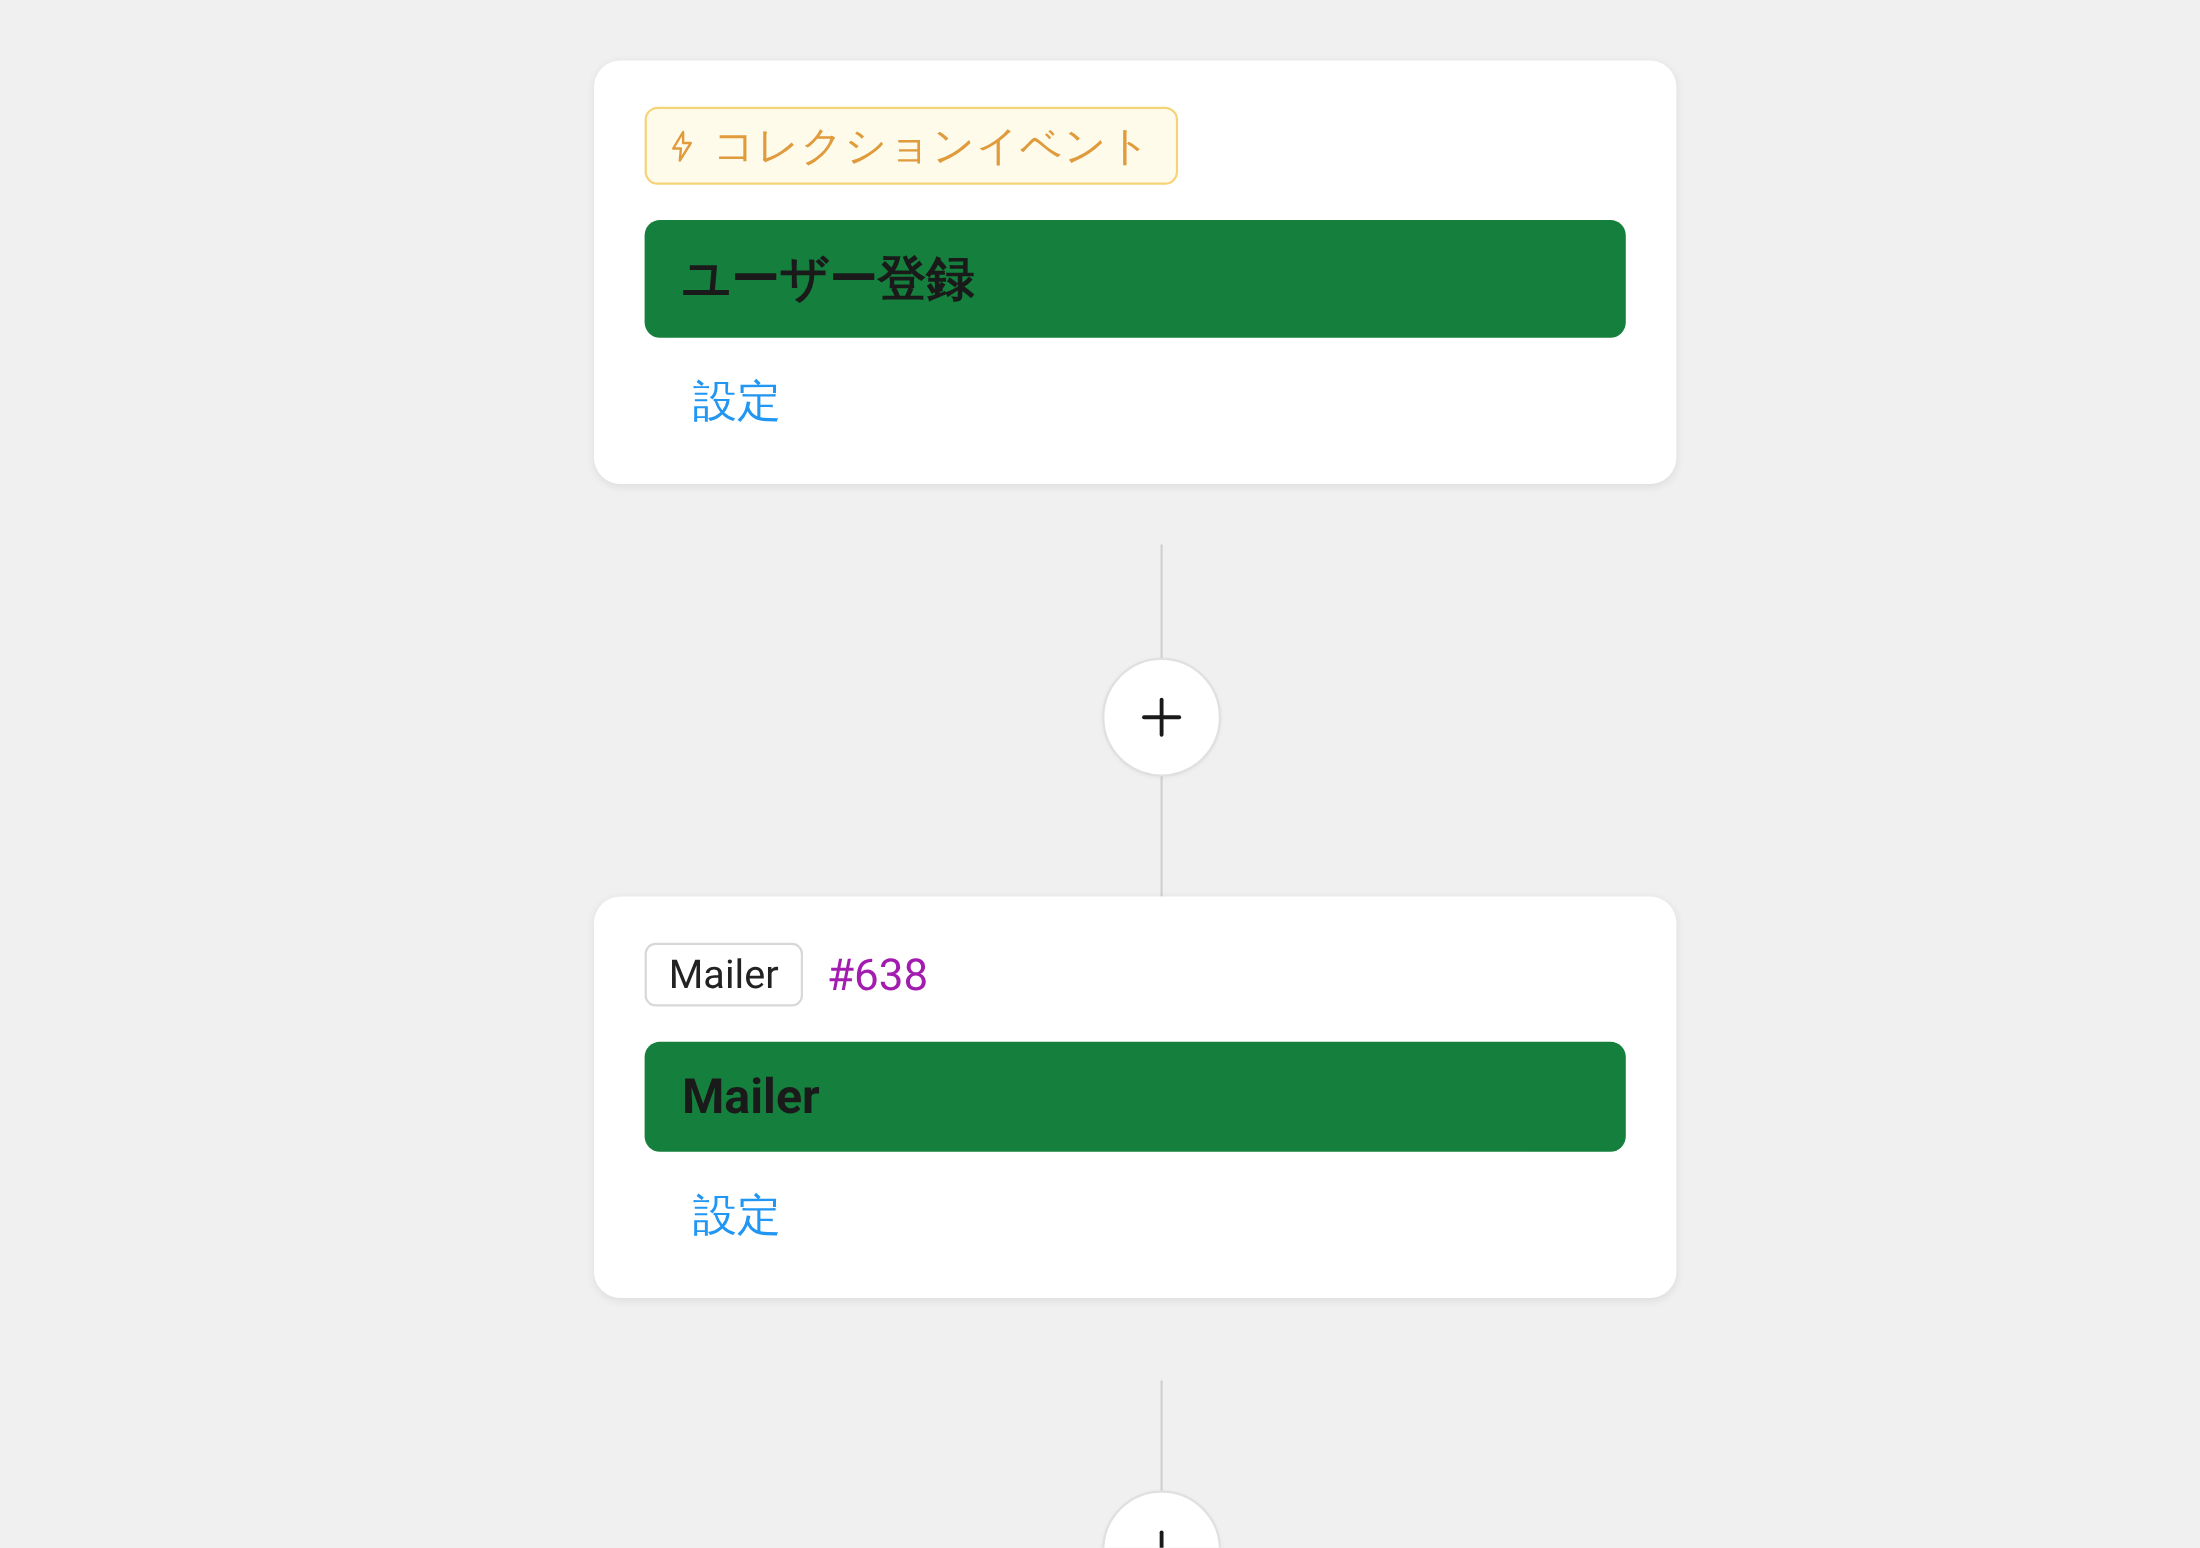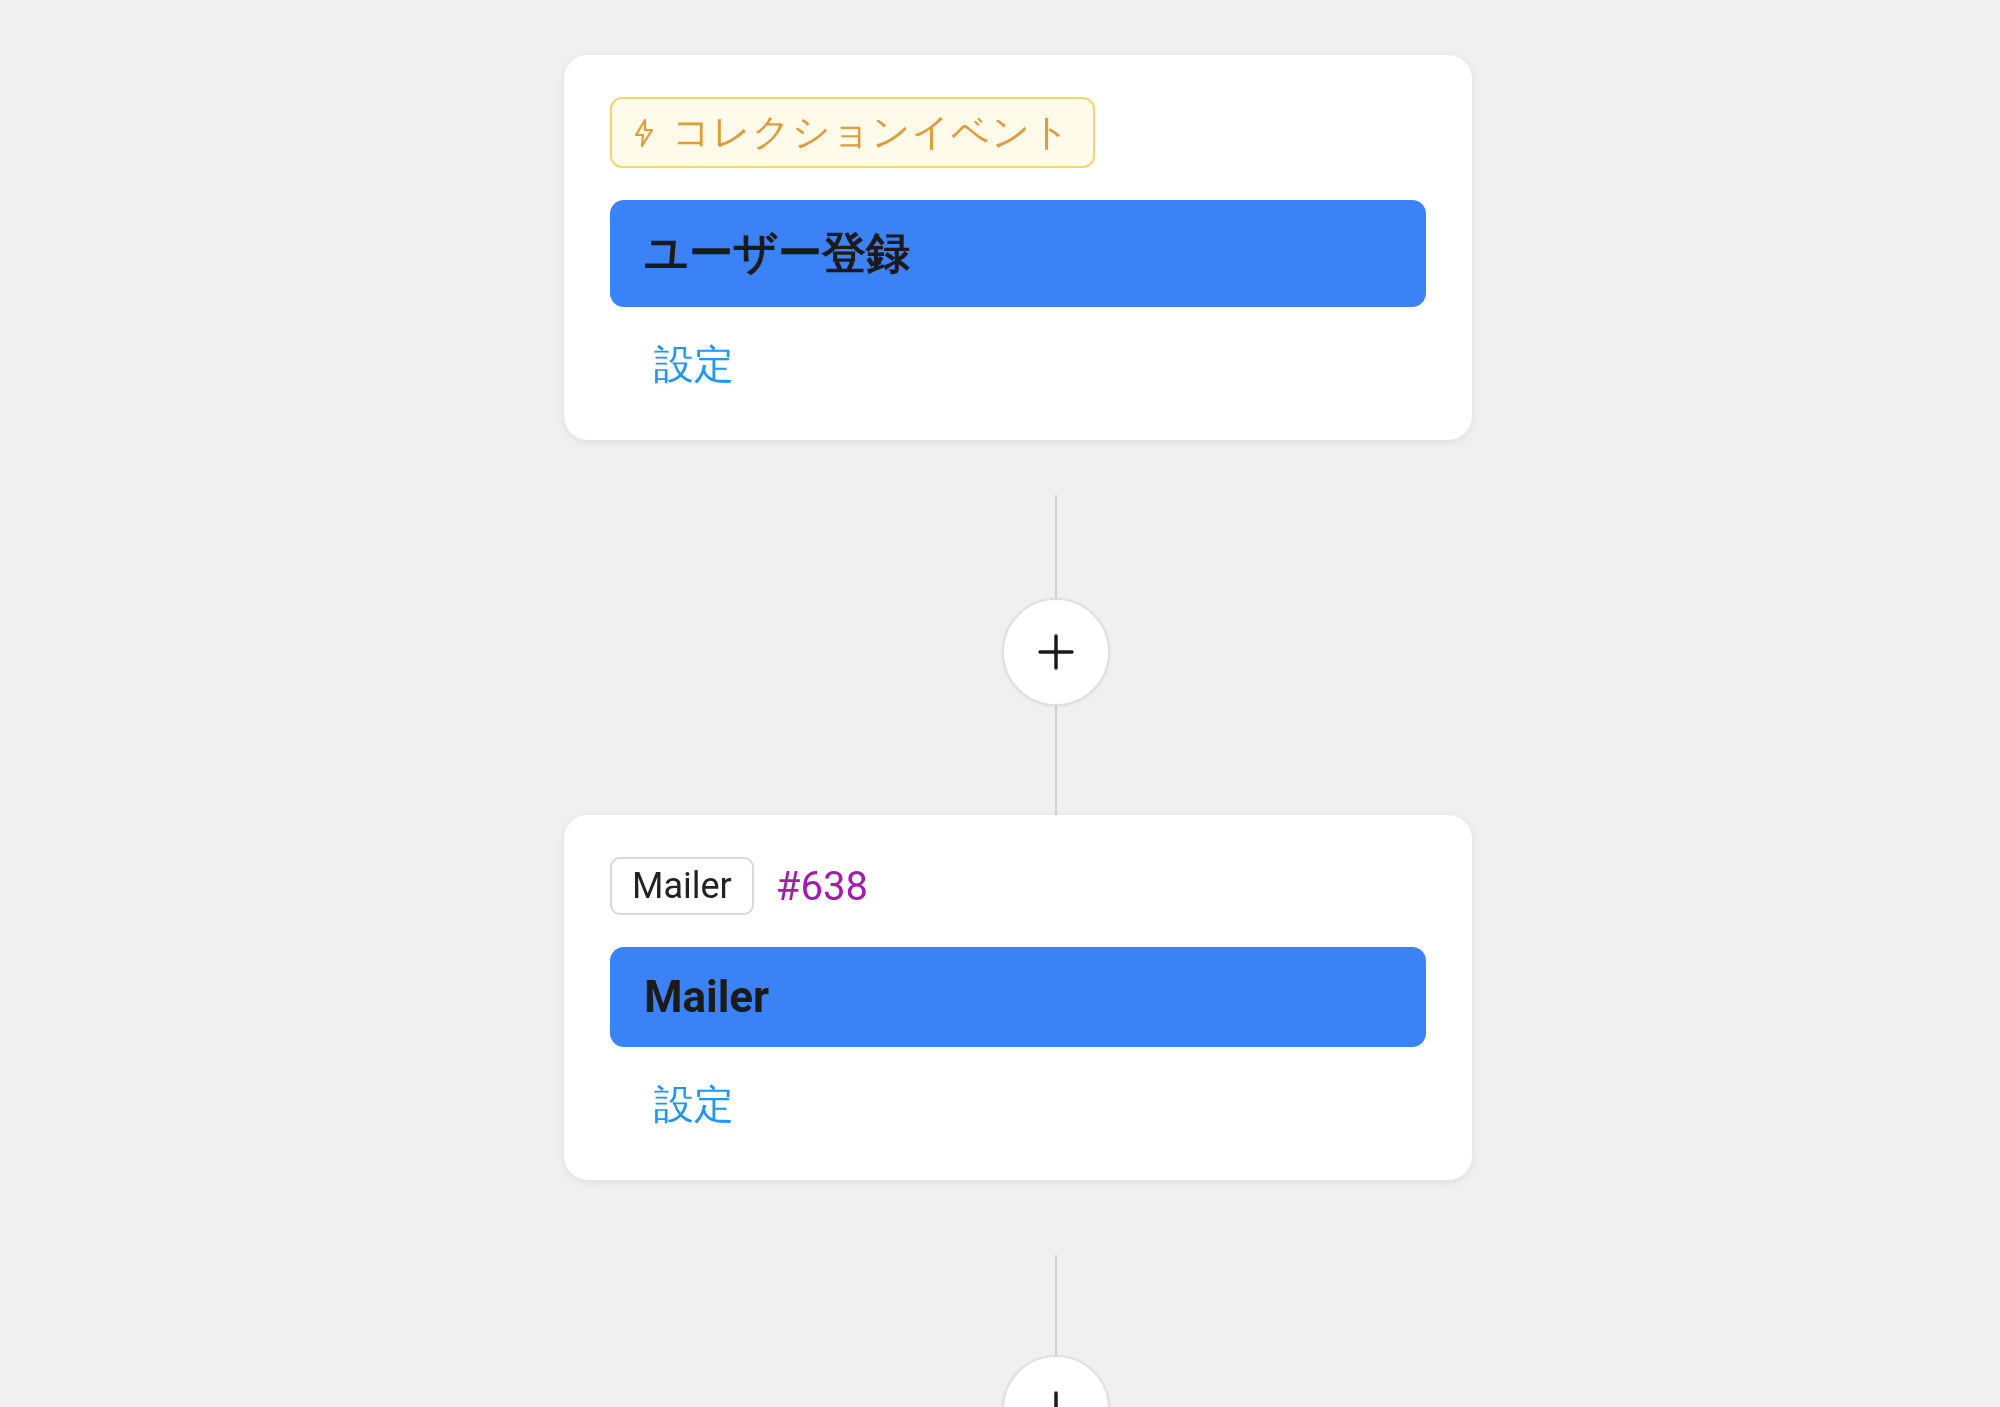--- a/index.html
+++ b/index.html
@@ -39,22 +39,22 @@
       top: 1255px;
       height: 160px;
     }
     
     .card {
       position: absolute;
       background-color: #ffffff;
       border-radius: 24px;
       box-shadow: 0 2px 8px rgba(0, 0, 0, 0.08);
       padding: 42px 46px 48px 46px;
-      width: 908px;
-      left: 564px;
+      width: 984px;
+      left: 540px;
     }
     
     .card-1 {
       top: 55px;
     }
     
     .card-2 {
       top: 815px;
     }
     
@@ -108,21 +108,21 @@
       font-weight: 400;
     }
     
     .badge-id {
       color: #a21caf;
       font-size: 40px;
       font-weight: 400;
     }
     
     .title-box {
-      background-color: #3b82f6;
+      background-color: #15803d;
       border-radius: 14px;
       padding: 24px 34px;
       margin-bottom: 30px;
     }
     
     .title-text {
       color: #1a1a1a;
       font-size: 44px;
       font-weight: 700;
     }

